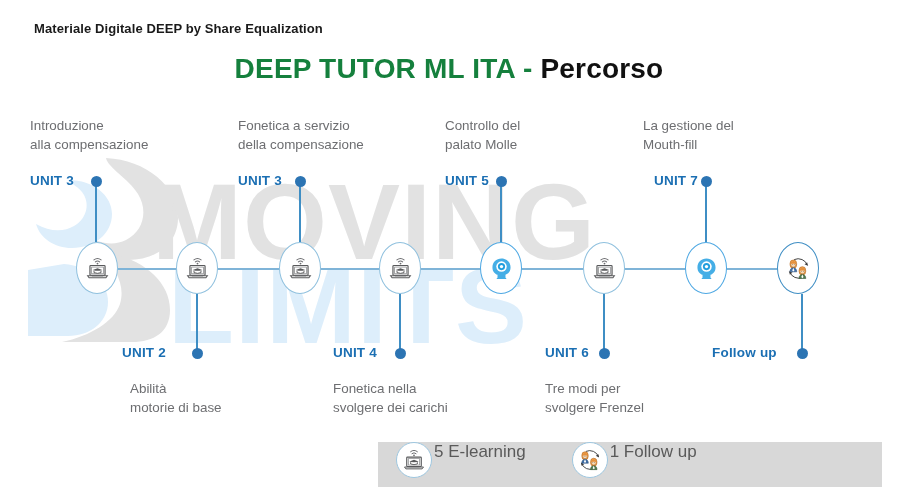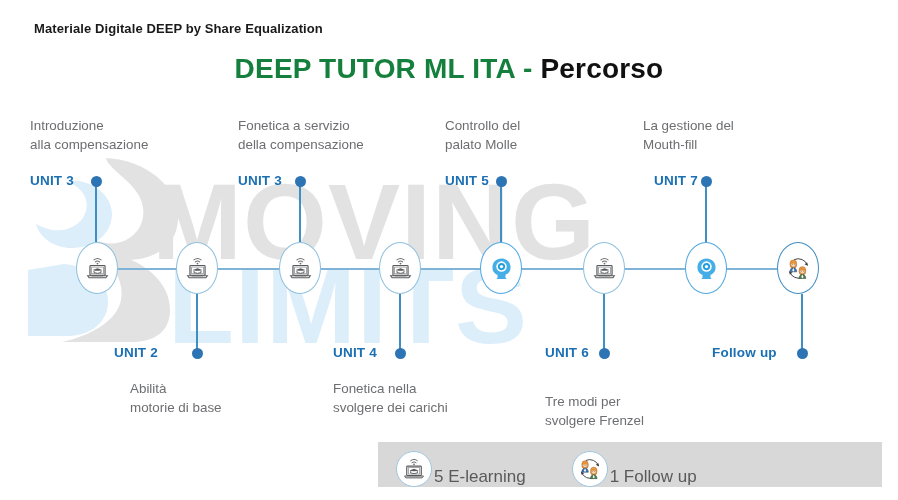--- a/index.html
+++ b/index.html
@@ -134,21 +134,21 @@
     left: 378px;
     top: 442px;
     width: 504px;
     height: 45px;
     background: #d8d8d8;
     display: flex;
     align-items: center;
   }
   .legend-item {
     display: flex;
-    align-items: flex-end;
+    align-items: flex-start;
     height: 100%;
   }
   .legend-icon {
     width: 36px;
     height: 36px;
     border-radius: 50%;
     background: #ffffff;
     border: 1.3px solid #9ec7e0;
     box-sizing: border-box;
     display: flex;
@@ -351,34 +351,34 @@
       <path d="M21.9 24.4 l-1.4 3.4 l1.4 1.4 l1.4-1.4 Z" fill="#ffffff"></path>
     </g>
   </svg>
         </span>
       </div>
     </div>
   <div id="label-layer">
       <div class="unitlabel" style="left: 30px; top: 173px;">UNIT 3</div>
       <div class="desc" style="left: 30px; top: 116px;">Introduzione
 alla compensazione</div>
-      <div class="unitlabel" style="left: 114px; top: 345px;">UNIT 2</div>
+      <div class="unitlabel" style="left: 122px; top: 345px;">UNIT 2</div>
       <div class="desc" style="left: 130px; top: 379px;">Abilità
 motorie di base</div>
       <div class="unitlabel" style="left: 238px; top: 173px;">UNIT 3</div>
       <div class="desc" style="left: 238px; top: 116px;">Fonetica a servizio
 della compensazione</div>
       <div class="unitlabel" style="left: 333px; top: 345px;">UNIT 4</div>
       <div class="desc" style="left: 333px; top: 379px;">Fonetica nella
 svolgere dei carichi</div>
       <div class="unitlabel" style="left: 445px; top: 173px; text-align: right;">UNIT 5</div>
       <div class="desc" style="left: 437px; top: 116px; margin-left: 8px;">Controllo del
 palato Molle</div>
       <div class="unitlabel" style="left: 545px; top: 345px;">UNIT 6</div>
-      <div class="desc" style="left: 545px; top: 379px; margin-top: 13px;">Tre modi per
+      <div class="desc" style="left: 545px; top: 379px;">Tre modi per
 svolgere Frenzel</div>
       <div class="unitlabel" style="left: 643px; top: 173px; margin-left: 11px;">UNIT 7</div>
       <div class="desc" style="left: 643px; top: 116px;">La gestione del
 Mouth-fill</div>
       <div class="unitlabel" style="left: 712px; top: 345px;">Follow up</div>
     </div>
 
   <div class="legend" id="legend">
       <div class="sp-a"></div>
       <div class="legend-item">

